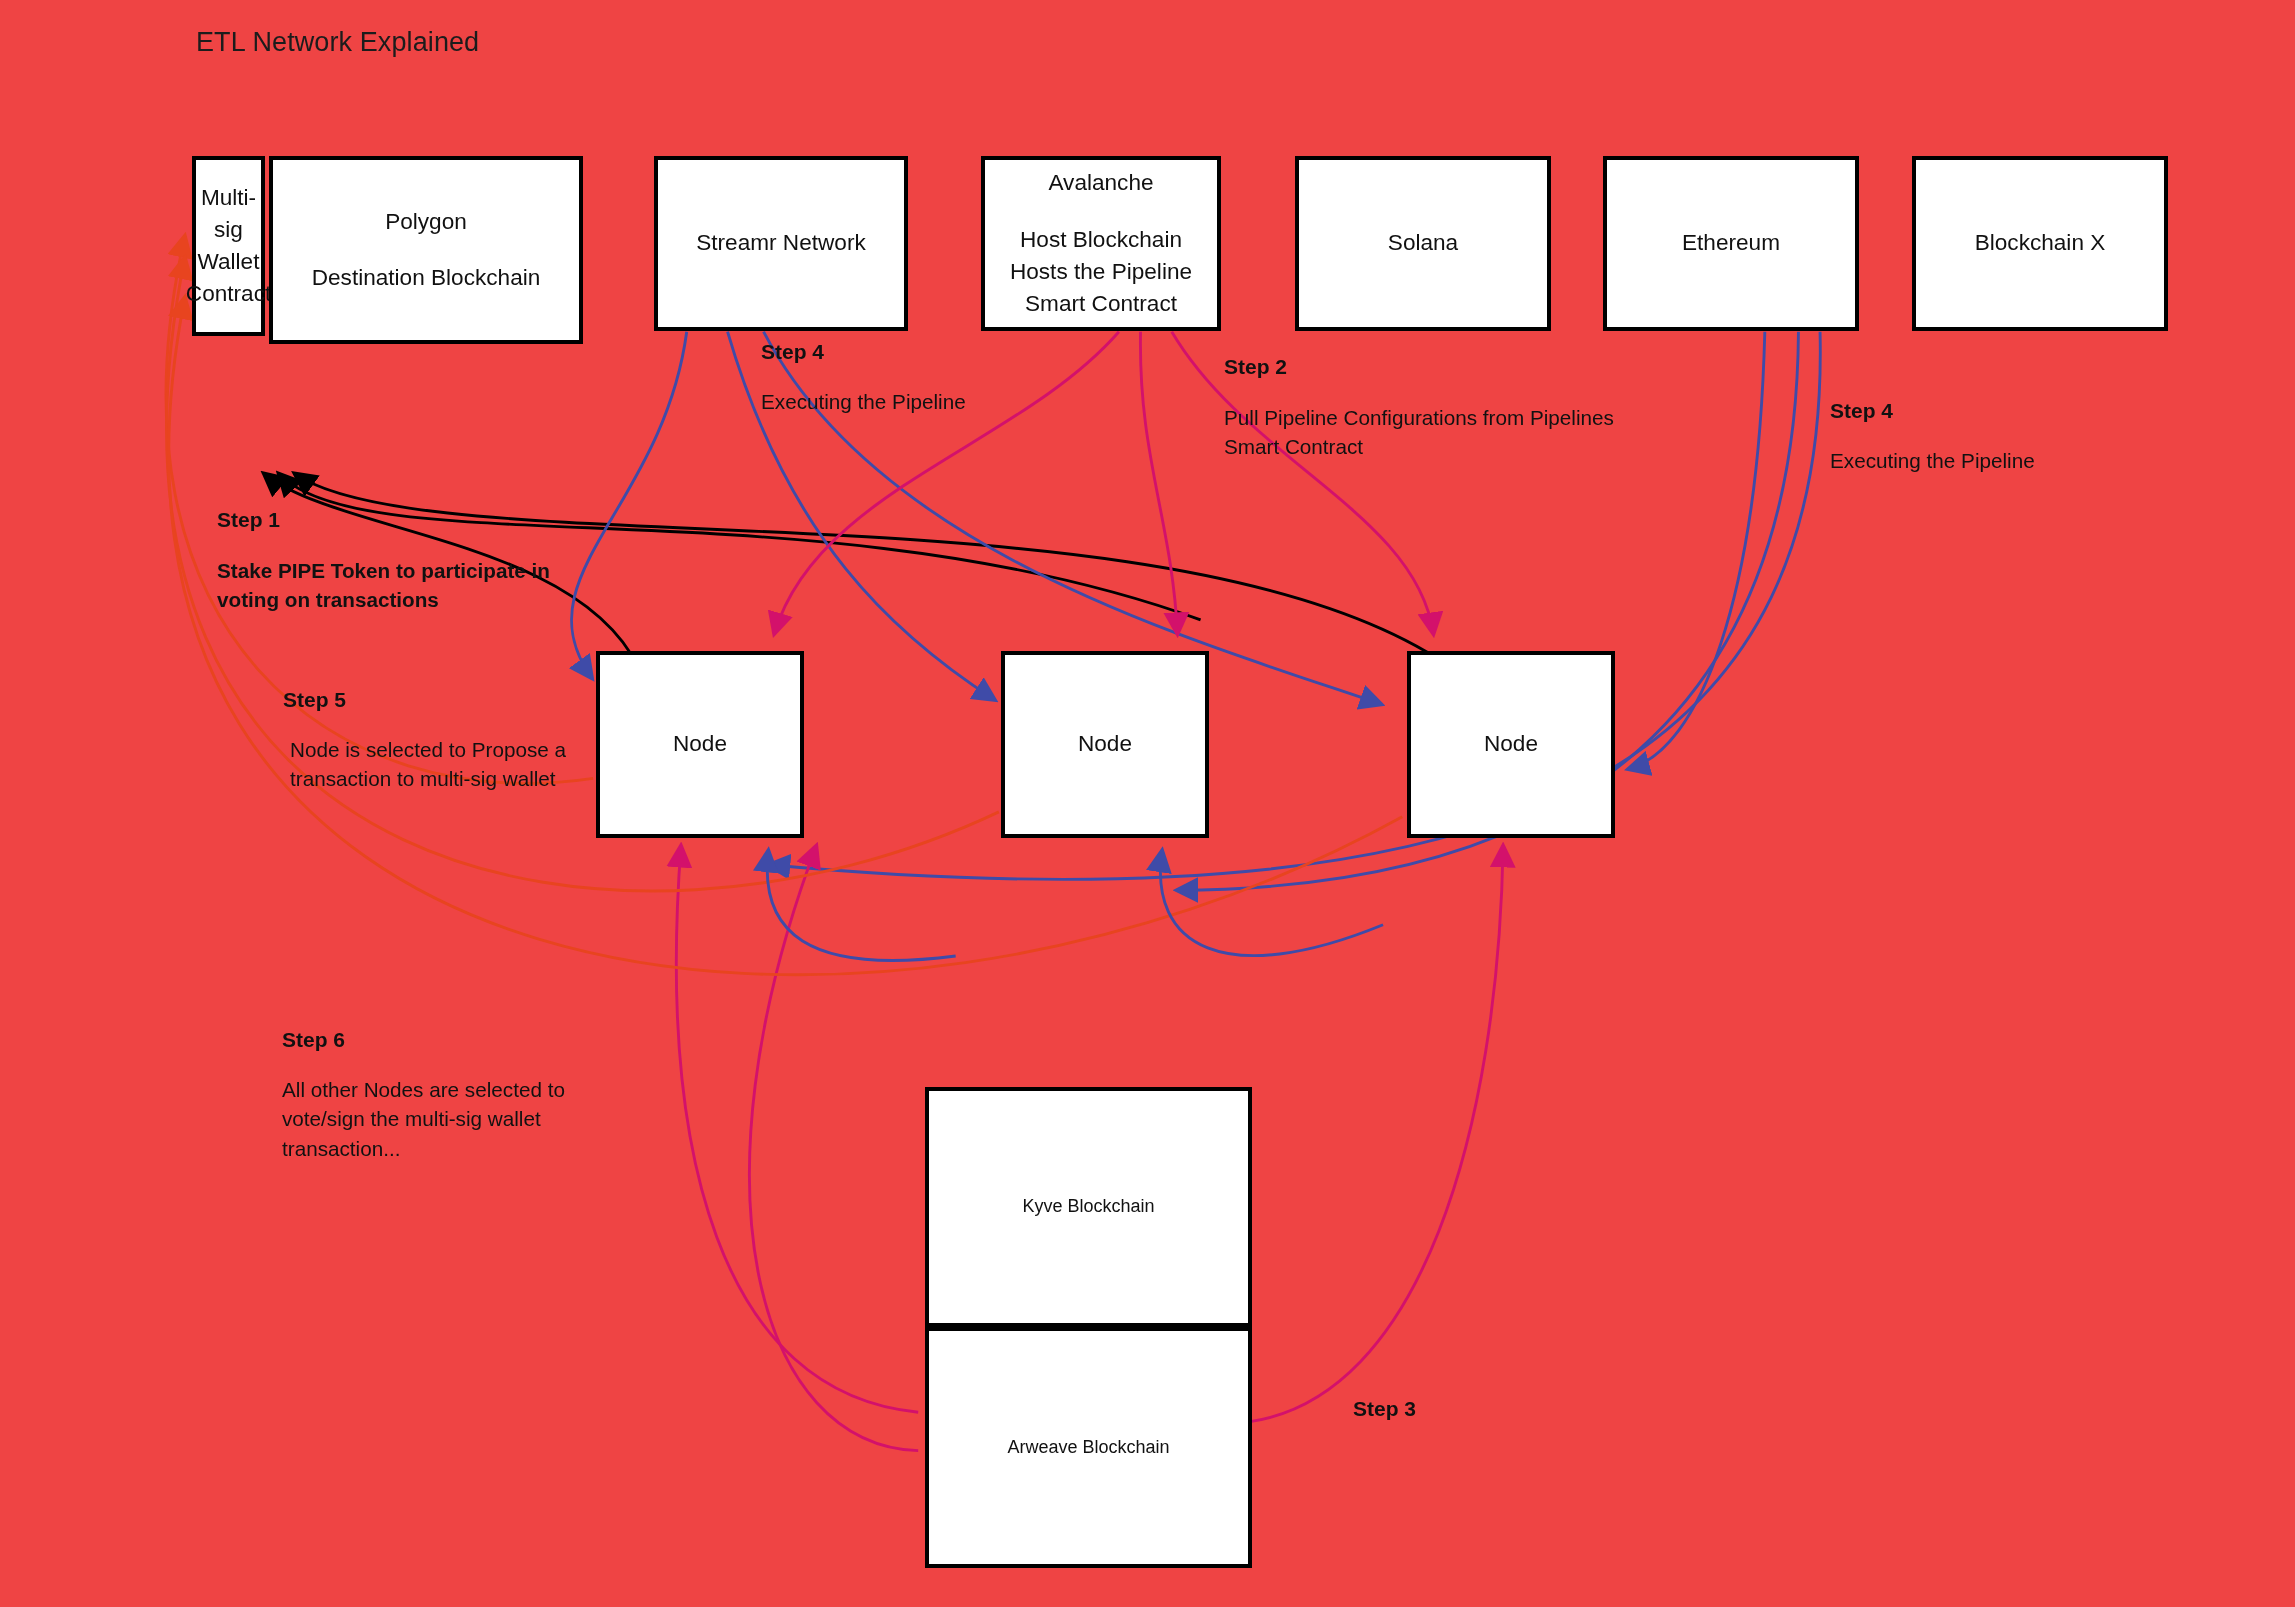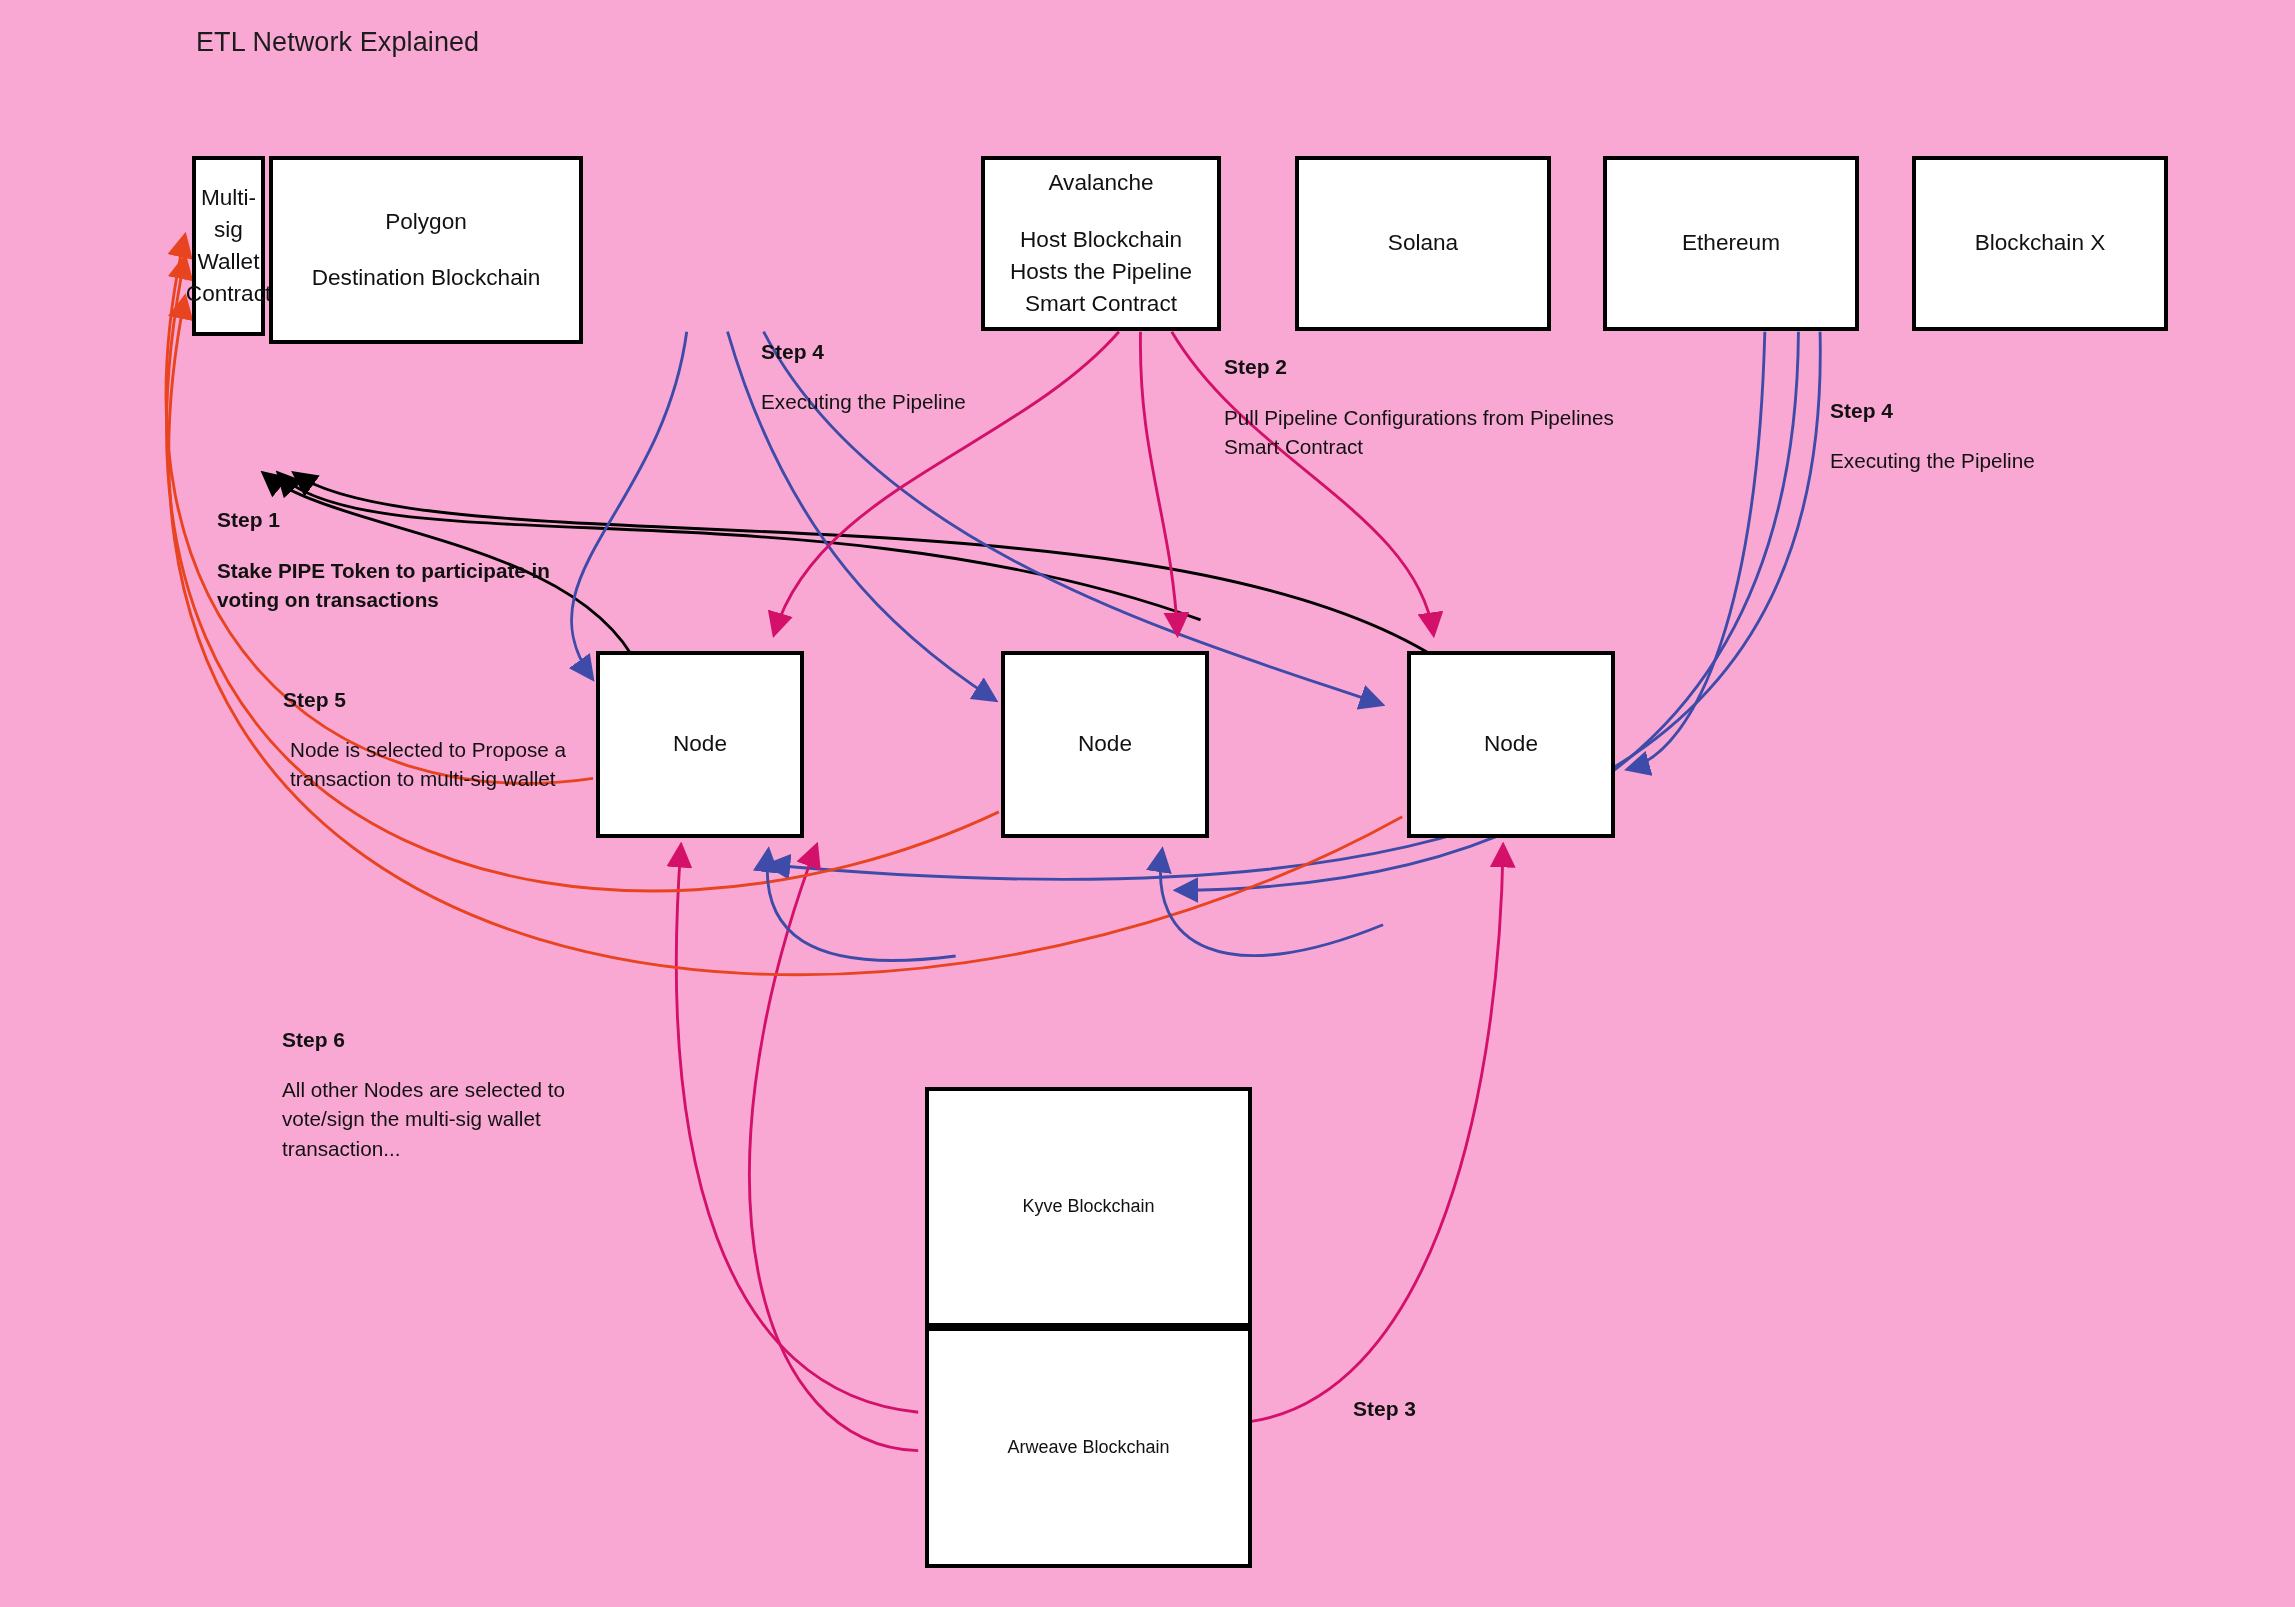--- a/index.html
+++ b/index.html
@@ -1,17 +1,17 @@
 <!DOCTYPE html>
 <html style="font-size:7.7px"><head>
 <meta charset="utf-8">
 <style>
   html,body{margin:0;padding:0;background:#ffffff;}
   body{font-family:"Liberation Sans", sans-serif;}
-  #stage{position:relative;width:2295px;height:1608px;background:#f9a8d4;overflow:hidden;}
+  #stage{position:relative;width:2295px;height:1608px;background:#ef4444;overflow:hidden;}
   #wires{position:absolute;left:0;top:0;width:2295px;height:1608px;}
   .box{position:absolute;border:4.3px solid #000;background:#fff;box-sizing:border-box;
        display:flex;flex-direction:column;align-items:center;justify-content:center;text-align:center;}
   .box .line{display:block;line-height:1.42;}
   .title{position:absolute;font-size:27px;color:#1c1c1c;letter-spacing:0.1px;}
   .steplabel{position:absolute;font-weight:bold;font-size:21px;color:#111;white-space:nowrap;}
   .steptext{position:absolute;font-size:20.7px;color:#111;line-height:1.42;}
   .chainlabel{font-size:22.6px;color:#111;}
   .smalllabel{font-size:18px;color:#111;}
   .nodelabel{font-size:22.6px;color:#111;}
@@ -92,20 +92,23 @@
     <span class="chainlabel line">Wallet</span>
     <span class="chainlabel line">Contract</span>
   </div>
 
   <div class="box" style="left:269px;top:156px;width:314px;height:188px;">
     <span class="chainlabel line">Polygon</span>
     <span style="height:23px;"></span>
     <span class="chainlabel line">Destination Blockchain</span>
   </div>
 
+  <div class="box" style="left:654px;top:156px;width:254px;height:175px;">
+    <span class="chainlabel line">Streamr Network</span>
+  </div>
 
   <div class="box" style="left:981px;top:156px;width:240px;height:175px;">
     <span class="chainlabel line">Avalanche</span>
     <span style="height:25px;"></span>
     <span class="chainlabel line">Host Blockchain</span>
     <span class="chainlabel line">Hosts the Pipeline</span>
     <span class="chainlabel line">Smart Contract</span>
   </div>
 
   <div class="box" style="left:1295px;top:156px;width:256px;height:175px;">

